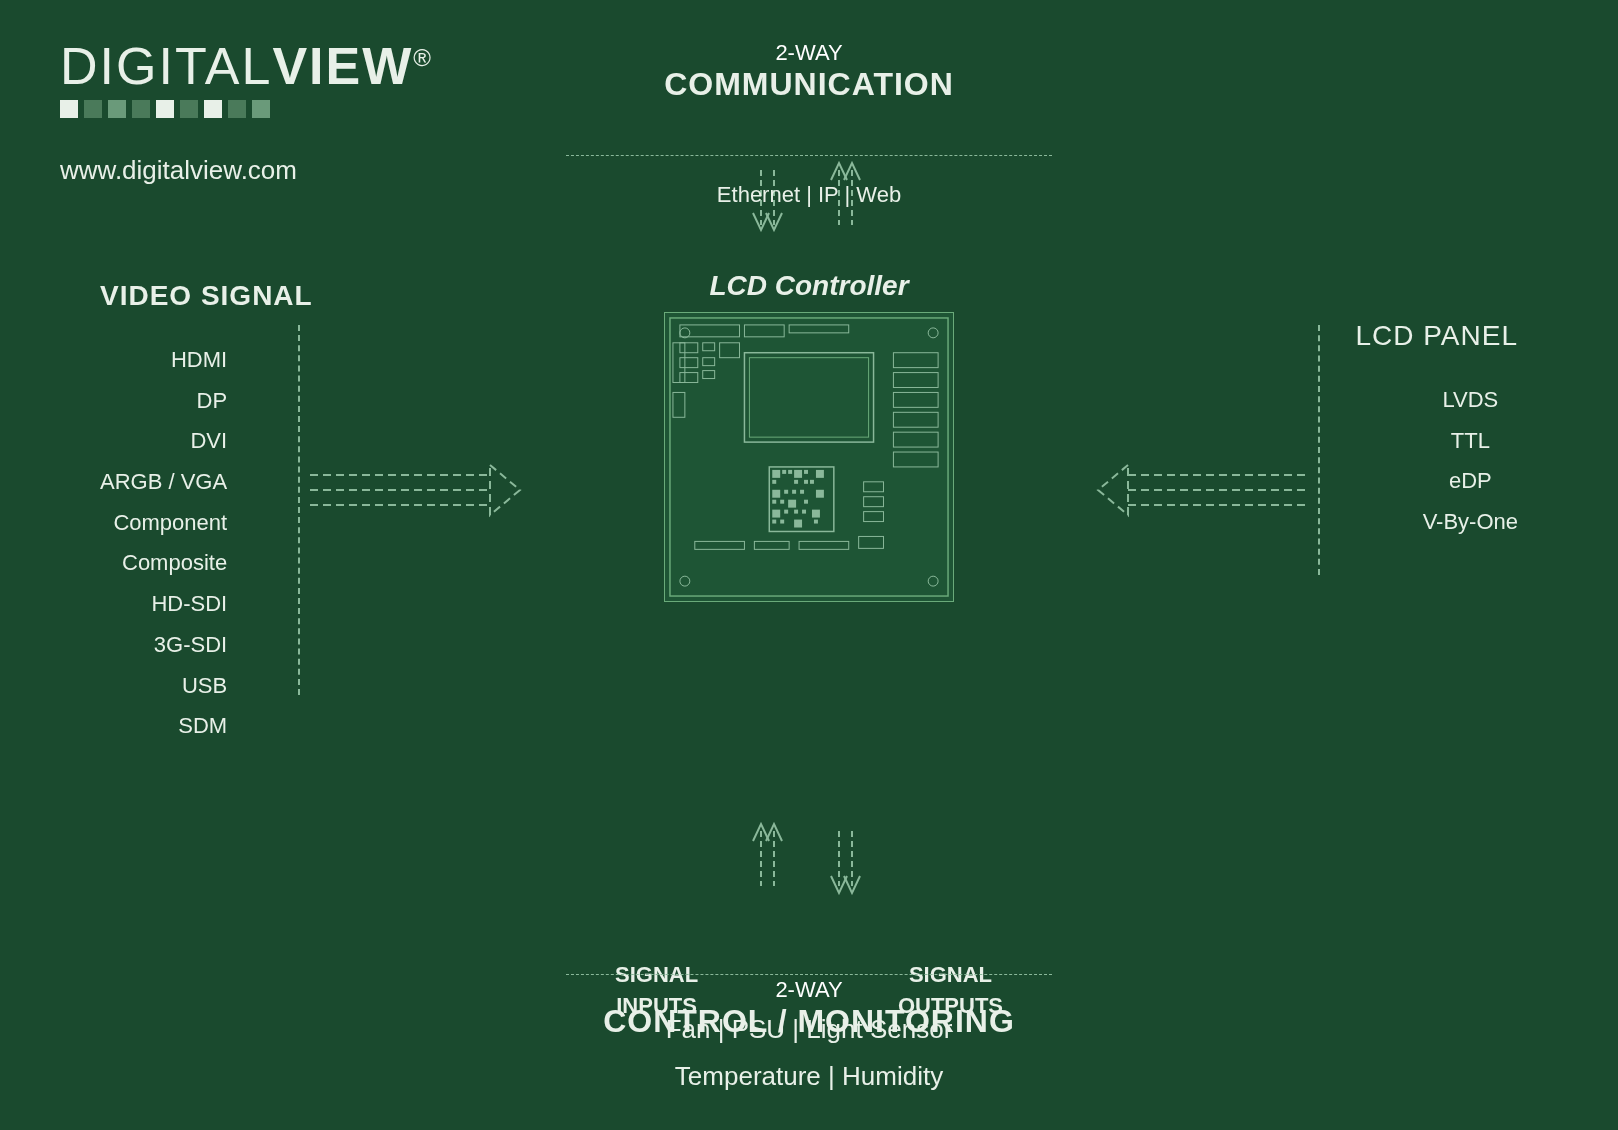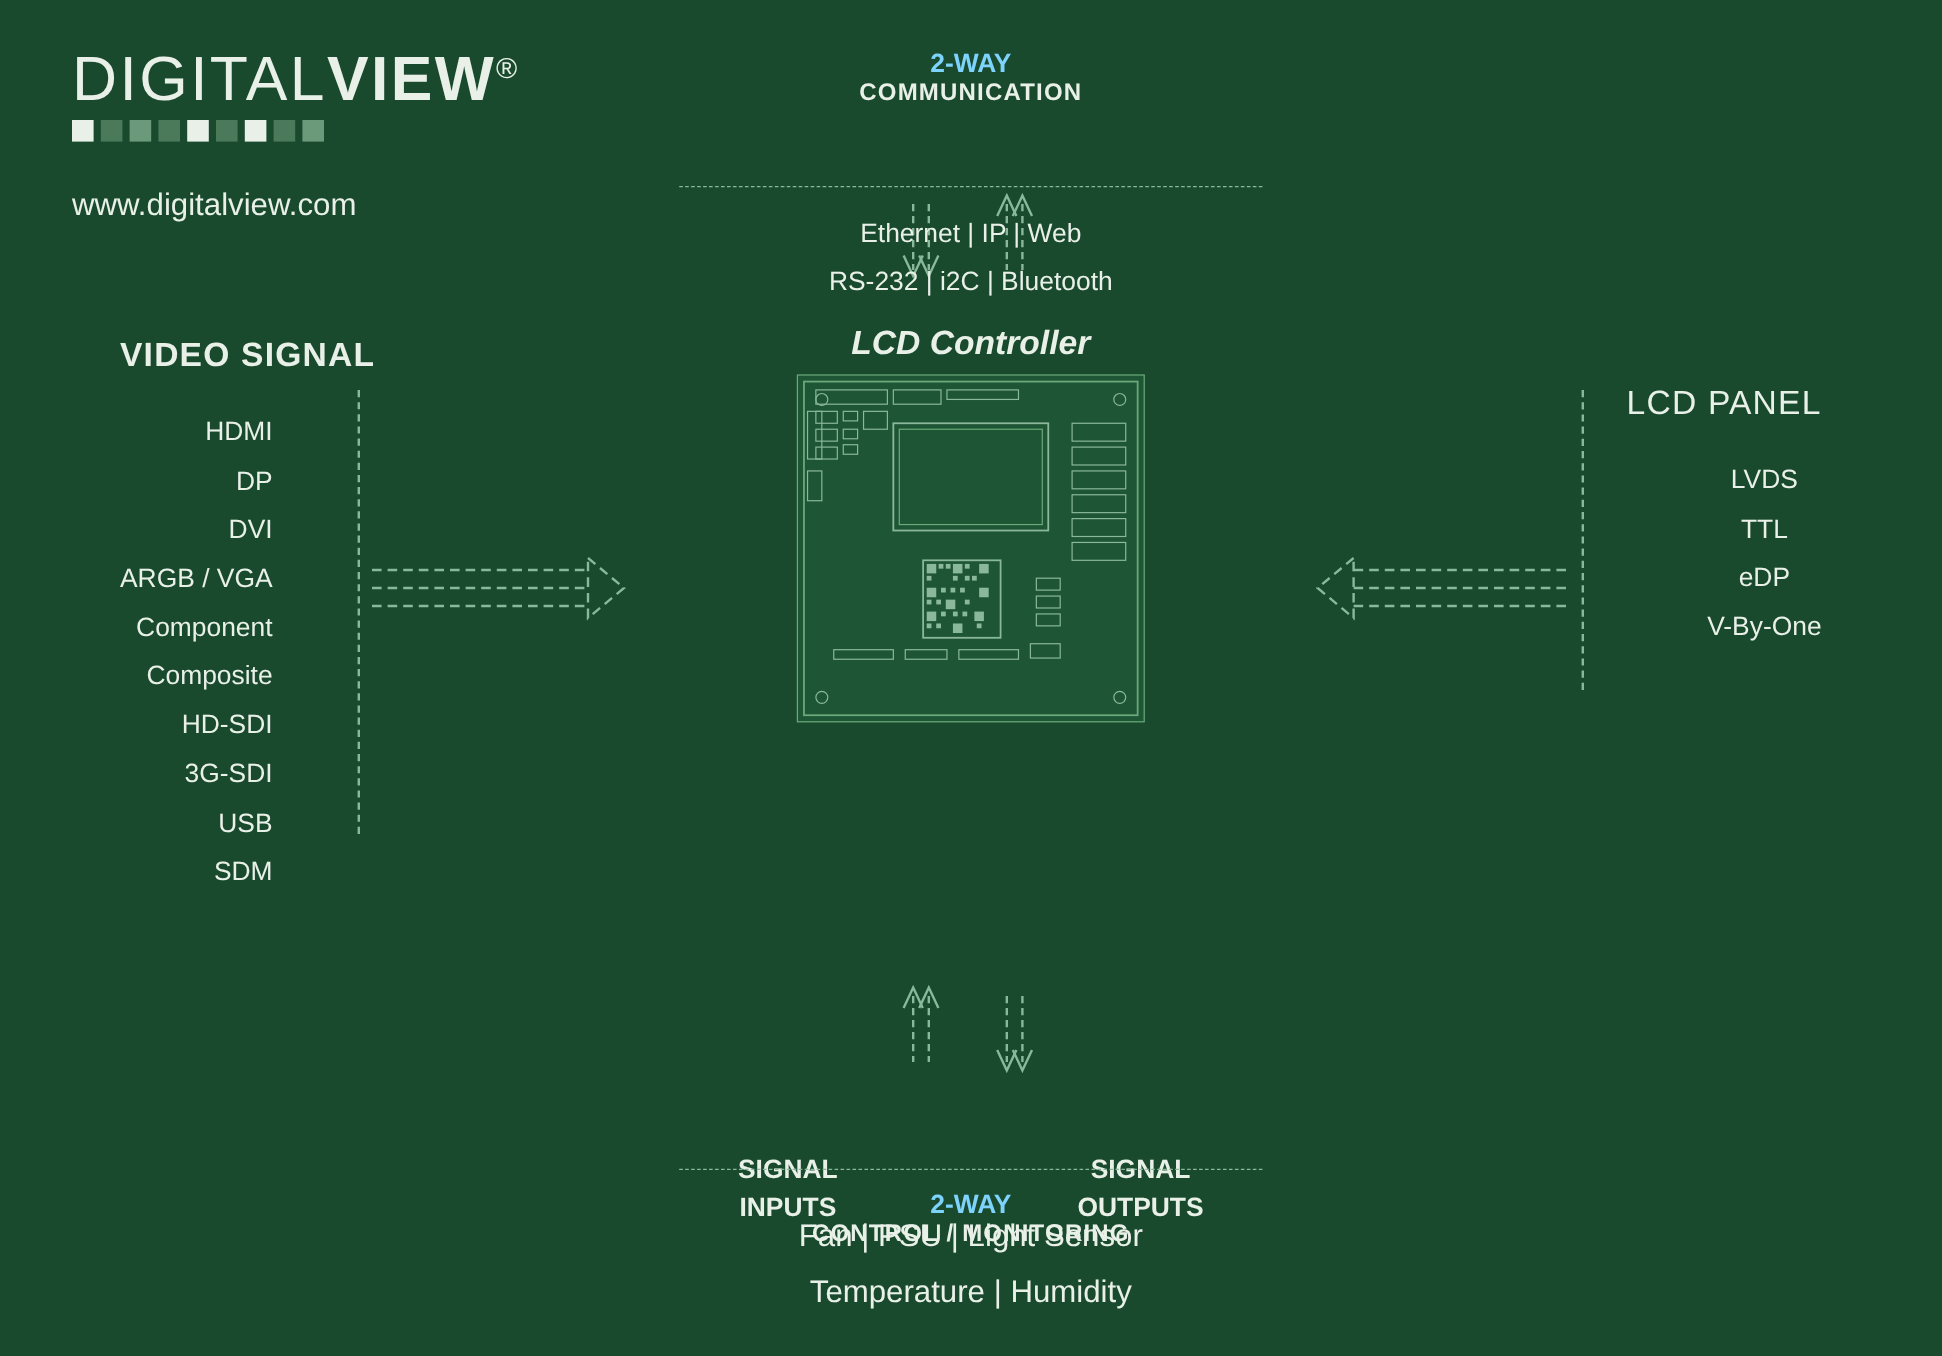--- a/index.html
+++ b/index.html
@@ -79,26 +79,26 @@
     .top-comm {
       position: absolute;
       top: 40px;
       left: 50%;
       transform: translateX(-50%);
       text-align: center;
     }
 
     .section-label-sm {
       font-size: 22px;
-      font-weight: 700;
-      color: #7dd3fc;
+      font-weight: 400;
+      color: #ffffff;
     }
 
     .section-label-lg {
-      font-size: 20px;
+      font-size: 32px;
       font-weight: 900;
       color: #e8f0e8;
       letter-spacing: 1px;
     }
 
     
     .comm-items {
       position: absolute;
       top: 175px;
       left: 50%;
@@ -304,21 +304,20 @@
         <line x1="113" y1="15" x2="113" y2="70"></line>
 
         <polyline points="92,25 100,8 108,25" stroke-dasharray="none" fill="none"></polyline>
         <polyline points="105,25 113,8 121,25" stroke-dasharray="none" fill="none"></polyline>
       </g>
     </svg>
   </div>
 
   <div class="comm-items">
     <div>Ethernet  |  IP  |  Web</div>
-    <div>RS-232  |  i2C  |  Bluetooth</div>
   </div>
 
   <div class="video-signal-label">VIDEO SIGNAL</div>
 
   <div class="v-line-video"></div>
 
   <div class="video-inputs-list">
     <div>HDMI</div>
     <div>DP</div>
     <div>DVI</div>

